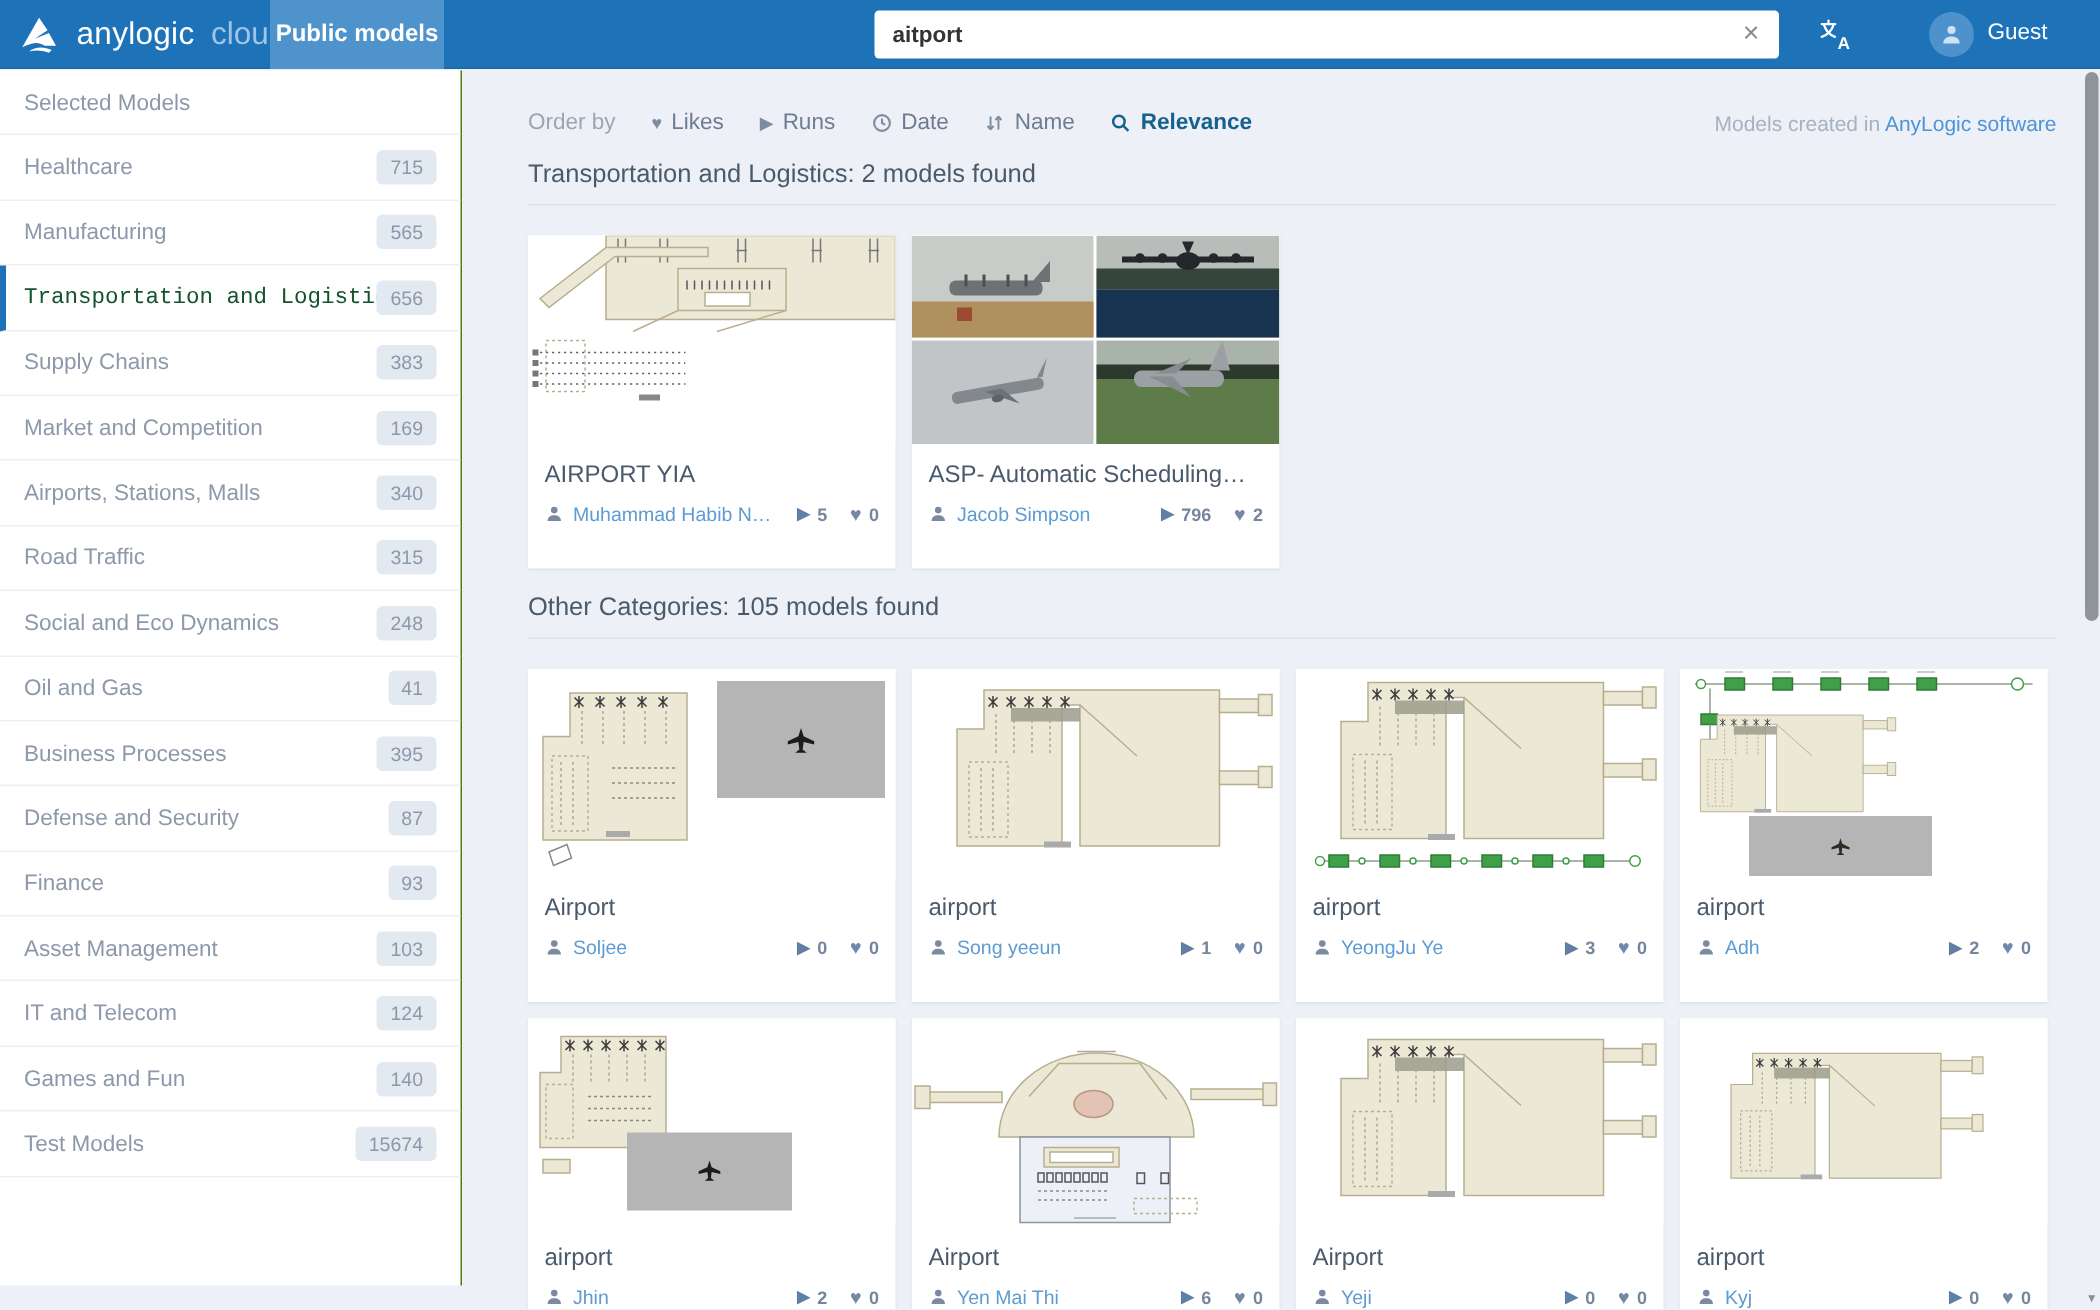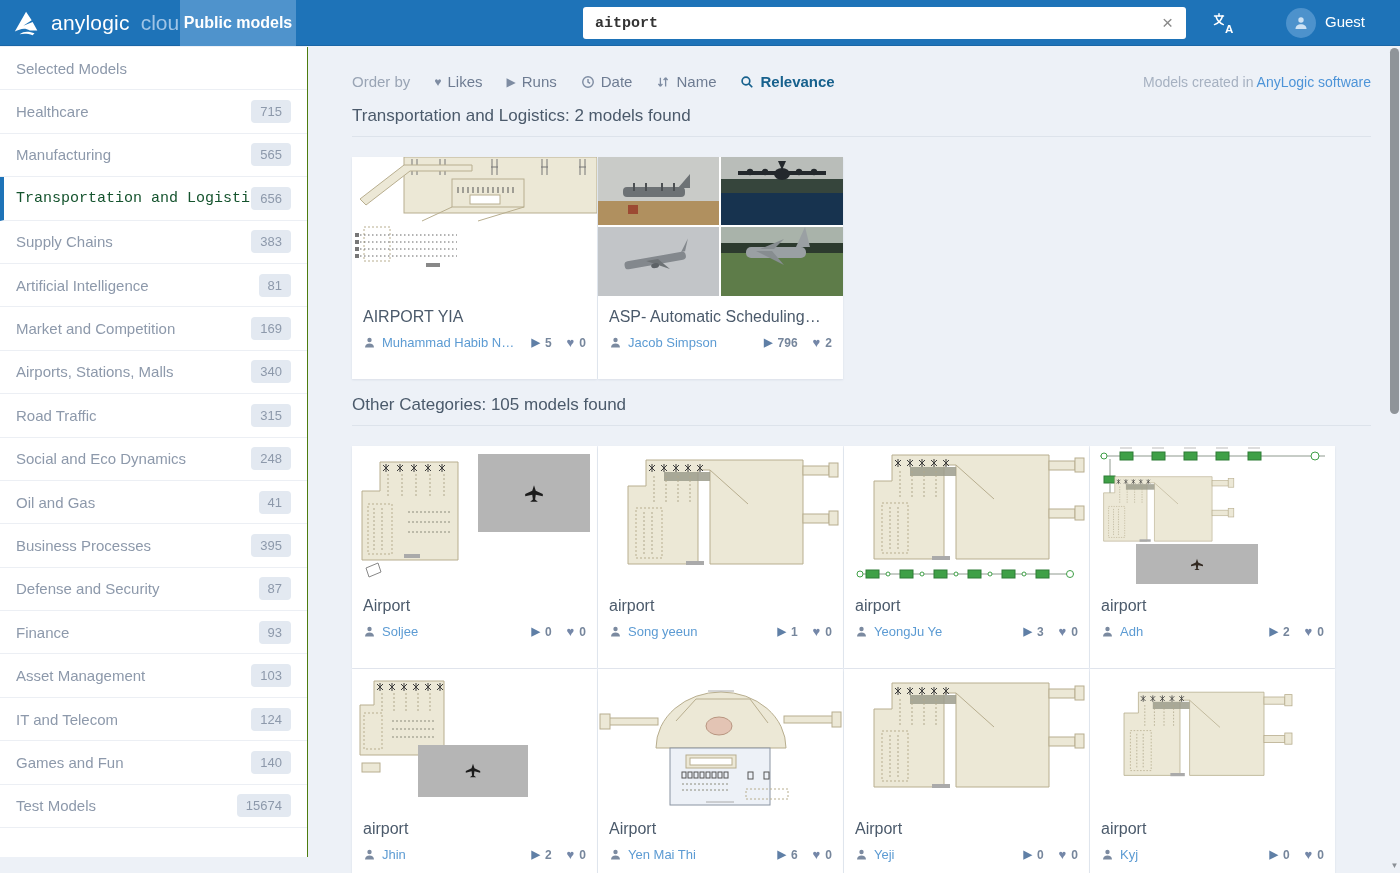--- a/index.html
+++ b/index.html
@@ -12,21 +12,21 @@
   .brand { position:absolute; left:12px; top:0; height:46px; display:flex; align-items:center; gap:9px; cursor:pointer; }
   .brand svg { display:block; }
   .brand-name { color:#ffffff; font-size:21px; letter-spacing:.2px; }
   .brand-suffix { color:#9fc4e6; font-size:21px; margin-left:2px; }
   .tab { position:absolute; left:180px; top:0; width:116px; height:46px;
          background:#4f93cc; color:#fff; font-weight:bold; font-size:16px;
          display:flex; align-items:center; justify-content:center; cursor:pointer; }
   .search-wrap { position:absolute; left:583px; top:7px; width:603px; height:32px;
                  background:#fff; border-radius:3px; display:flex; align-items:center; }
   .search-wrap input { flex:1; border:none; outline:none; background:transparent;
-                 font-family:Liberation Mono, monospace; font-weight:bold;
+                 font-family:Liberation Sans, sans-serif; font-weight:bold;
                  font-size:15px; color:#333; padding:0 12px; }
   .clear { color:#8a8a8a; font-size:19px; padding:0 13px; cursor:pointer; line-height:32px; }
   .translate { position:absolute; left:1212px; top:11px; width:24px; height:24px; cursor:pointer; }
   .avatar { position:absolute; left:1286px; top:8px; width:30px; height:30px;
             border-radius:50%; background:#4d92cc; display:flex; align-items:center; justify-content:center; cursor:pointer; }
   .guest { position:absolute; left:1325px; top:13px; color:#fff; font-size:15px; cursor:pointer; }
 
   
   .sidebar { position:absolute; top:47px; left:0; width:308px; bottom:16px; background:#fff;
              border-right:1px solid #4d7c0f; }
@@ -46,21 +46,21 @@
   .opt { display:inline-flex; align-items:center; gap:6px; font-size:15px; color:#6e7c92; cursor:pointer; }
   .opt .ic { font-size:12px; color:#7e8ca2; }
   .opt .ic-svg { width:14px; height:14px; color:#7e8ca2; }
   .opt.active { color:#17618d; font-weight:bold; }
   .opt.active .ic-svg { color:#17618d; }
   .created-in { margin-left:auto; font-size:14px; color:#a6b1c1; }
   .created-in a { color:#4d94d8; text-decoration:none; cursor:pointer; }
 
   .sec-h { font-size:17px; font-weight:normal; color:#4b5a6b; margin-top:16px; }
   .sec-rule { width:1019px; border-bottom:1px solid #dde3eb; margin:10px 0 20px; }
-  .cards { display:flex; flex-wrap:wrap; gap:1px; width:1033px; margin-bottom:11px;align-items:center; }
+  .cards { display:flex; flex-wrap:wrap; gap:11px; width:1033px; margin-bottom:11px;align-items:center; }
   .card { width:245px; height:222px; background:#fff; box-shadow:0 1px 2px rgba(60,80,110,.10); cursor:pointer; }
   .thumb { width:245px; height:139px; overflow:hidden; background:#fff; }
   .thumb svg { display:block; }
   .card-body { padding:9px 11px 0; }
   .card-title { font-size:16px; color:#4b5a6b; margin:3px 0 9px; white-space:nowrap; overflow:hidden; }
   .card-meta { display:flex; align-items:center; font-size:13px; }
   .meta-author { display:flex; align-items:center; gap:6px; flex:1; min-width:0; color:#5c9bd3; }
   .meta-author .person { width:13px; height:13px; color:#7b8aa0; flex:none; }
   .author-name { overflow:hidden; text-overflow:ellipsis; white-space:nowrap; }
   .meta-stats { display:flex; gap:15px; margin-left:10px; flex:none; }
@@ -125,24 +125,20 @@
       <span class="side-label">Manufacturing</span>
       <span class="badge">565</span>
     </div>
     <div class="side-item active">
       <span class="side-label">Transportation and Logistics</span>
       <span class="badge">656</span>
     </div>
     <div class="side-item">
       <span class="side-label">Supply Chains</span>
       <span class="badge">383</span>
-    </div>
-    <div class="side-item">
-      <span class="side-label">Artificial Intelligence</span>
-      <span class="badge">81</span>
     </div>
     <div class="side-item">
       <span class="side-label">Market and Competition</span>
       <span class="badge">169</span>
     </div>
     <div class="side-item">
       <span class="side-label">Airports, Stations, Malls</span>
       <span class="badge">340</span>
     </div>
     <div class="side-item">

